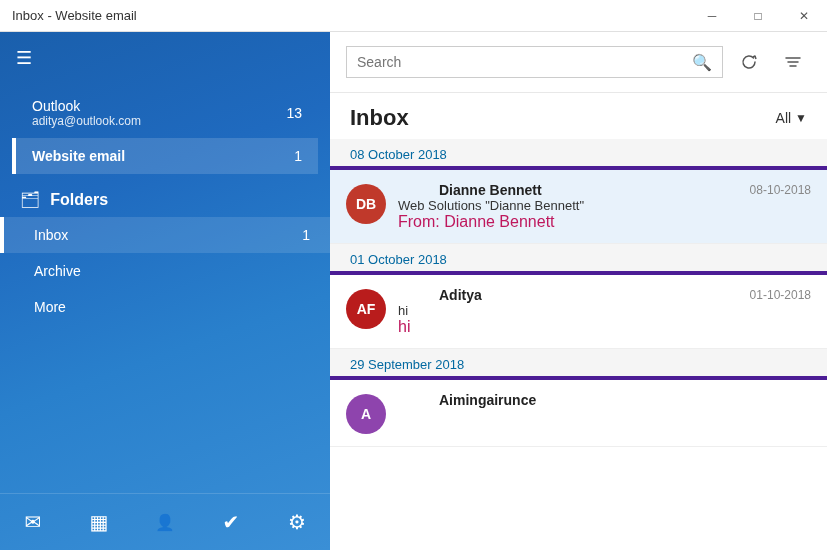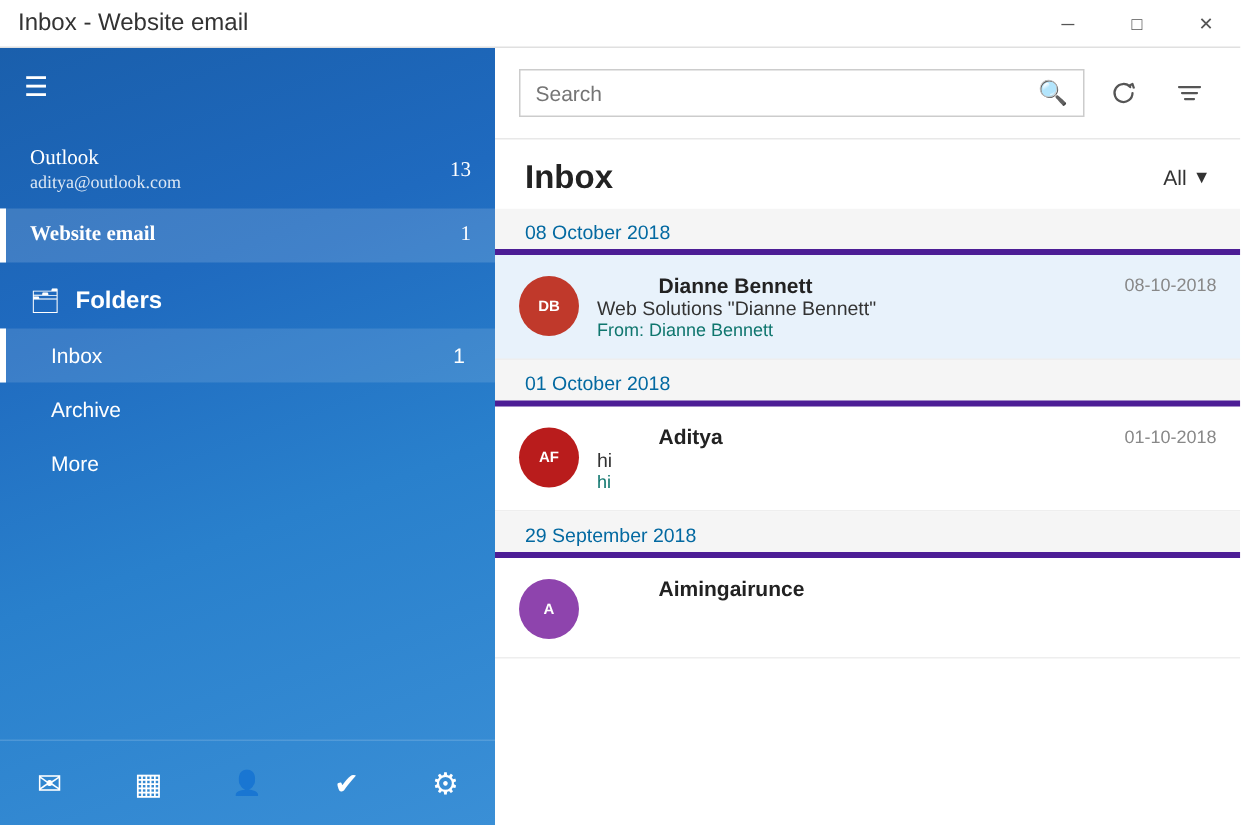--- a/index.html
+++ b/index.html
@@ -18,21 +18,21 @@
       display: flex;
       align-items: center;
       justify-content: space-between;
       background: #fff;
       height: 32px;
       padding: 0 0 0 12px;
       border-bottom: 1px solid #e0e0e0;
       flex-shrink: 0;
     }
     .title-bar-text {
-      font-size: 16px;
+      font-size: 13px;
       color: #333;
     }
     .title-bar-controls {
       display: flex;
       height: 32px;
     }
     .title-bar-btn {
       width: 46px;
       height: 32px;
       display: flex;
@@ -68,22 +68,21 @@
       align-items: center;
       height: 52px;
     }
     .hamburger-icon {
       color: #fff;
       font-size: 18px;
       cursor: pointer;
     }
 
     .account-list {
-      padding: 4px 0;
-      font-family: Liberation Serif, serif;
+      padding: 4px 12px;
     }
     .account-item {
       padding: 10px 20px;
       cursor: pointer;
       color: #fff;
       position: relative;
     }
     .account-item.active {
       background: rgba(255,255,255,0.15);
     }
@@ -275,21 +274,21 @@
     }
     .message-item.selected { background: #e8f2fb; }
 
     .avatar {
       width: 40px;
       height: 40px;
       border-radius: 50%;
       display: flex;
       align-items: center;
       justify-content: center;
-      font-size: 10px;
+      font-size: 14px;
       font-weight: 600;
       color: #fff;
       flex-shrink: 0;
       margin-top: 2px;
     }
     .message-content {
       flex: 1;
       min-width: 0;
     }
     .message-top {
@@ -309,22 +308,22 @@
       flex-shrink: 0;
     }
     .message-subject {
       font-size: 13px;
       color: #333;
       white-space: nowrap;
       overflow: hidden;
       text-overflow: ellipsis;
     }
     .message-preview {
-      font-size: 12px;
-      color: #0f766e;
+      font-size: 16px;
+      color: #be185d;
       white-space: nowrap;
       overflow: hidden;
       text-overflow: ellipsis;
     }
   </style>
 </head>
 <body>
 
 <div class="title-bar">
   <span class="title-bar-text">Inbox - Website email</span>

